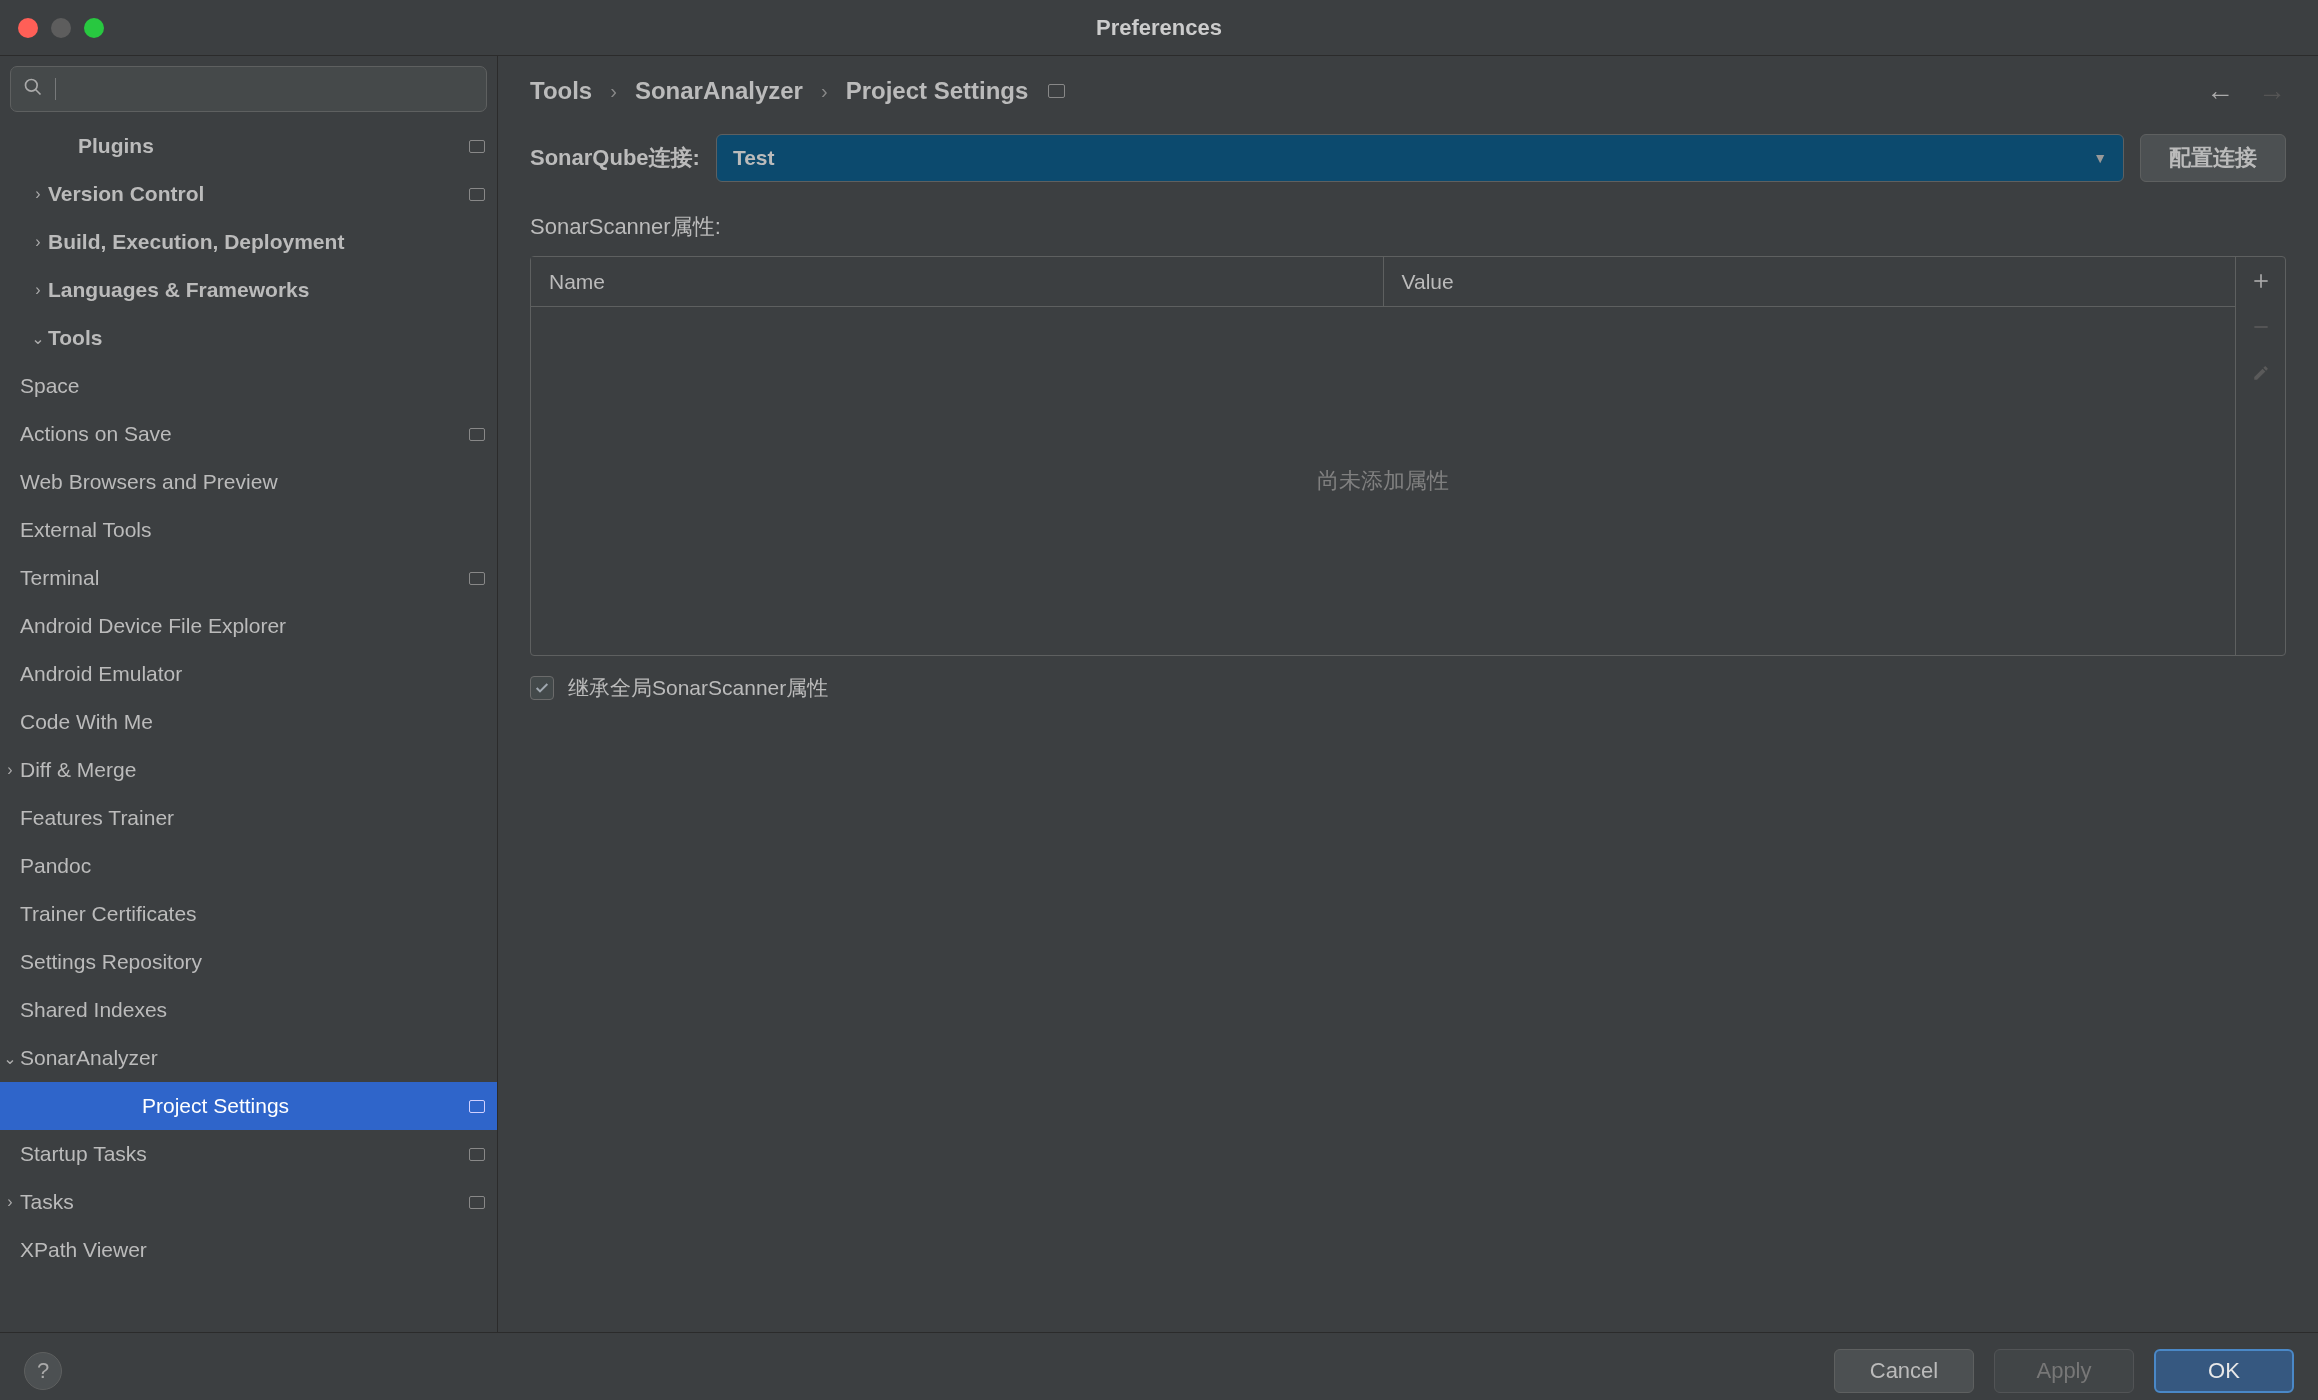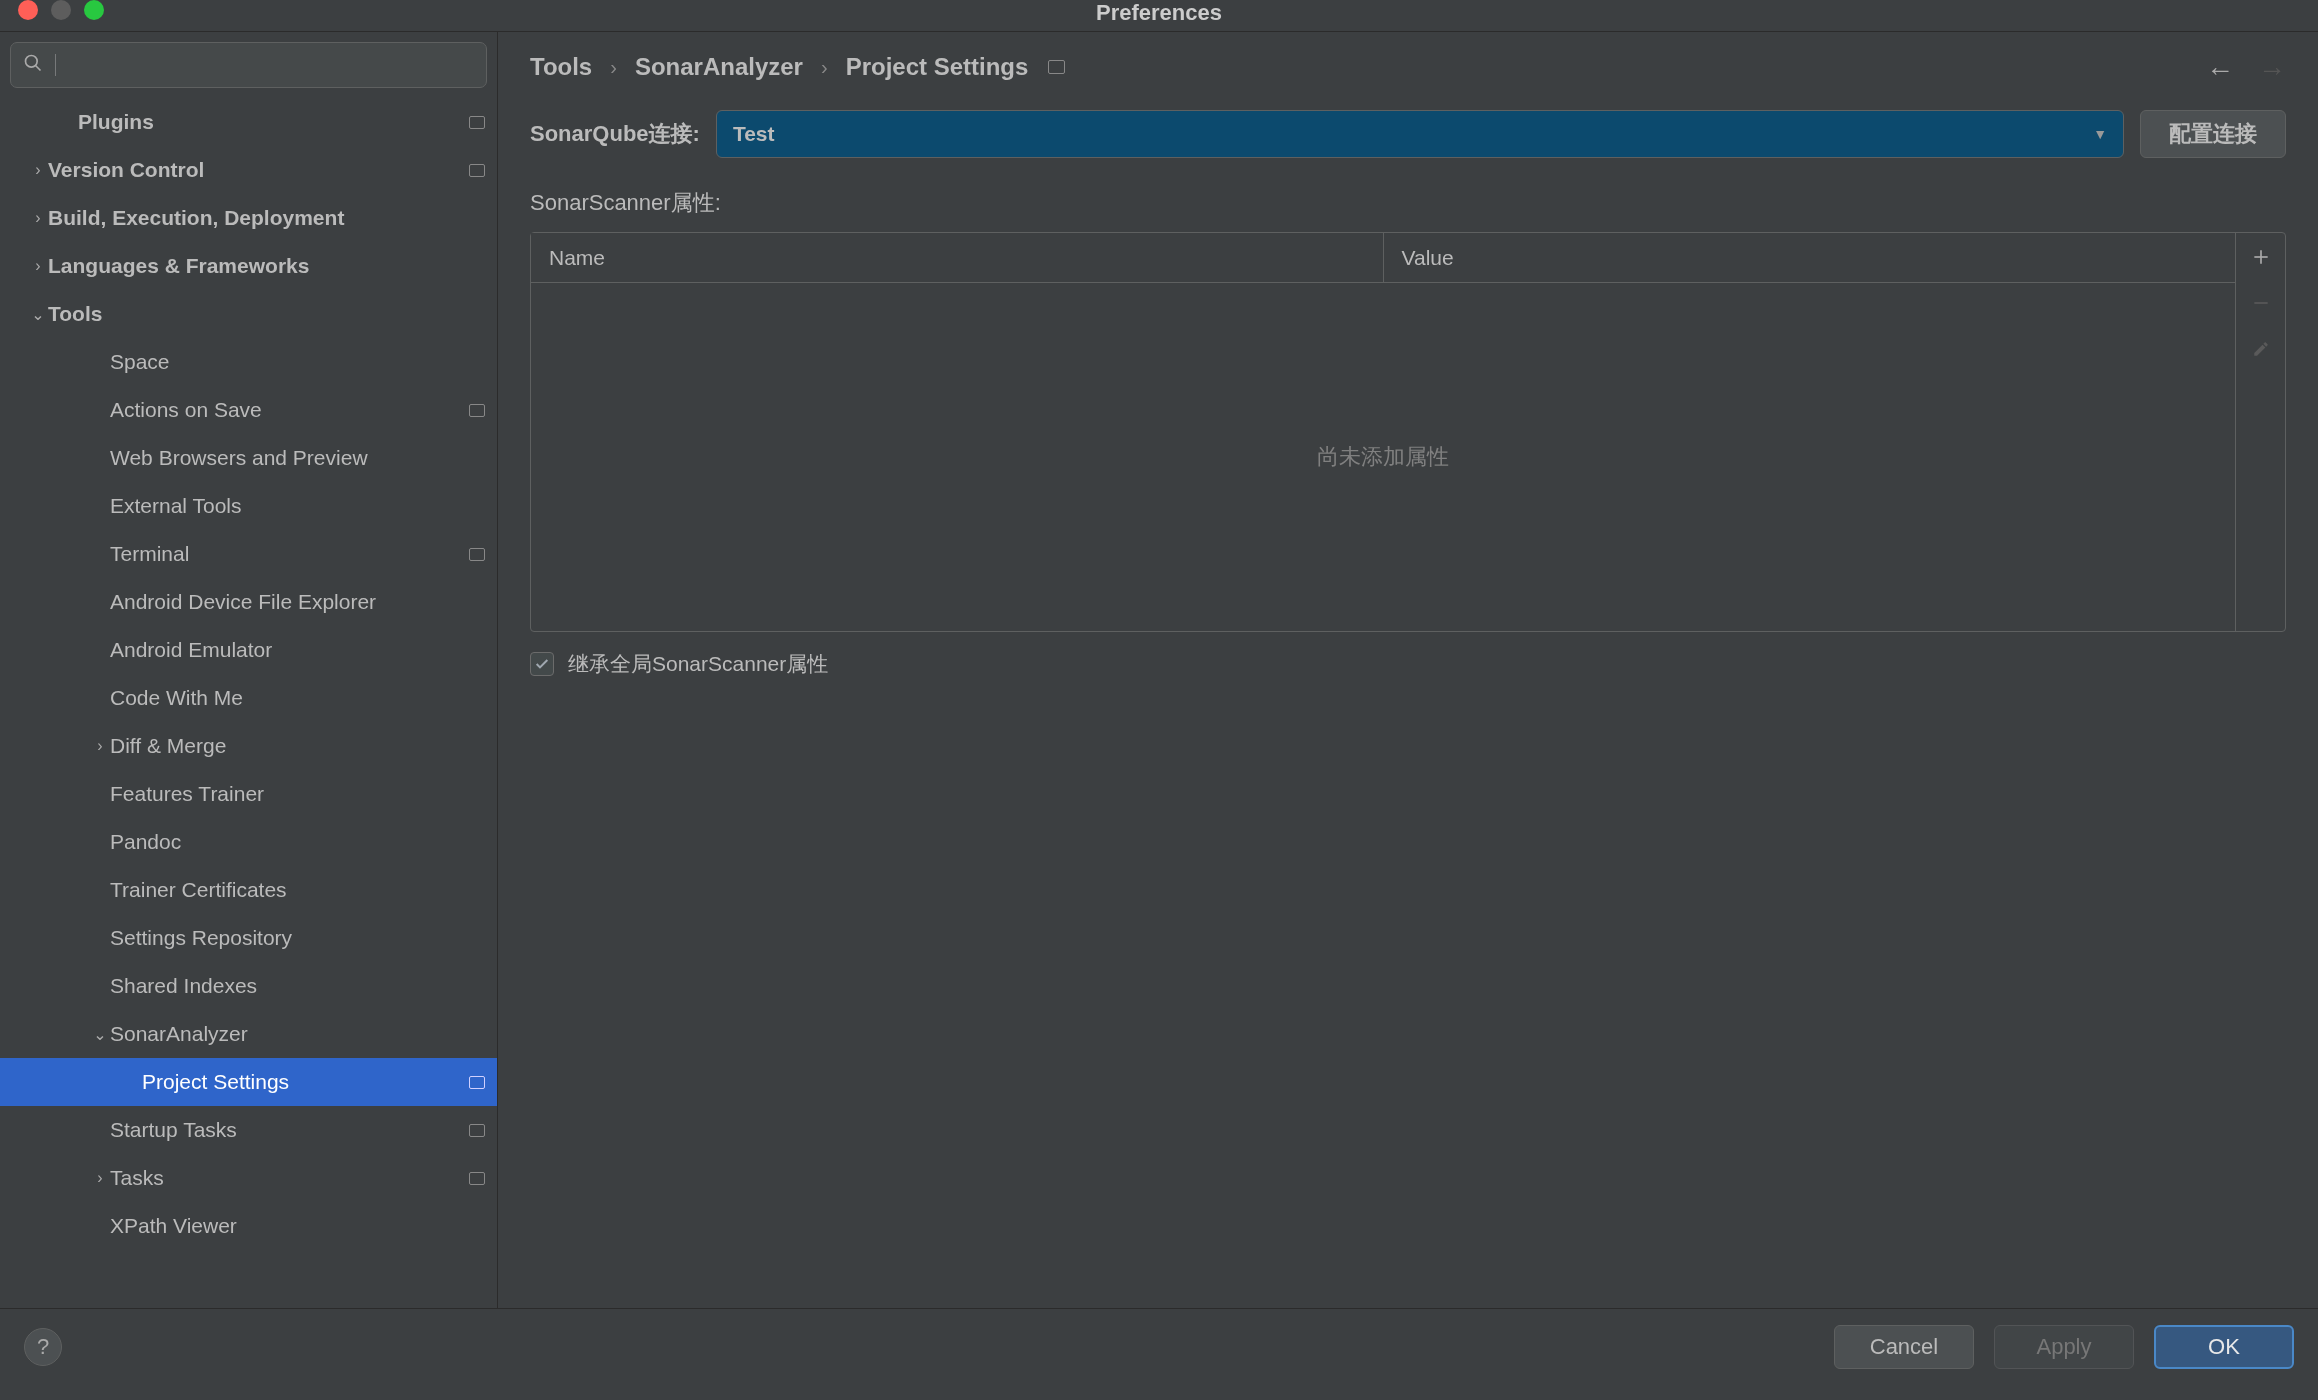--- a/index.html
+++ b/index.html
@@ -11,23 +11,24 @@
     }
     body {
       width: 2318px;
       height: 1400px;
       background: #3c3f41;
       color: #bbbbbb;
       font-size: 21px;
       overflow: hidden;
     }
     .titlebar {
-      height: 32px;
+      height: 56px;
       background: #3c3f41;
       display: flex;
+      align-items: center;
       position: relative;
       border-bottom: 1px solid #2b2b2b;
     }
     .traffic-lights {
       display: flex;
       gap: 13px;
       padding-left: 18px;
     }
     .tl {
       width: 20px;
@@ -291,21 +292,21 @@
       align-items: center;
       justify-content: center;
       font-size: 22px;
       padding: 0 12px;
     }
     .fbtn.normal { background: #4c5052; border: 1px solid #5e6060; color: #bbbbbb; }
     .fbtn.disabled { background: #414547; border: 1px solid #525456; color: #777; }
     .fbtn.primary { background: #365880; border: 2px solid #4a88c7; color: #e8e8e8; font-weight: 500; }
     .indent-1 { padding-left: 28px; }
     .indent-2 { padding-left: 58px; }
-    .indent-3 { padding-left: 90px; }
+    .indent-3 { }
     .indent-4 { padding-left: 122px; }
   </style>
 </head>
 <body>
 
 <div class="titlebar">
   <div class="traffic-lights">
     <div class="tl tl-close"></div>
     <div class="tl tl-min"></div>
     <div class="tl tl-max"></div>

